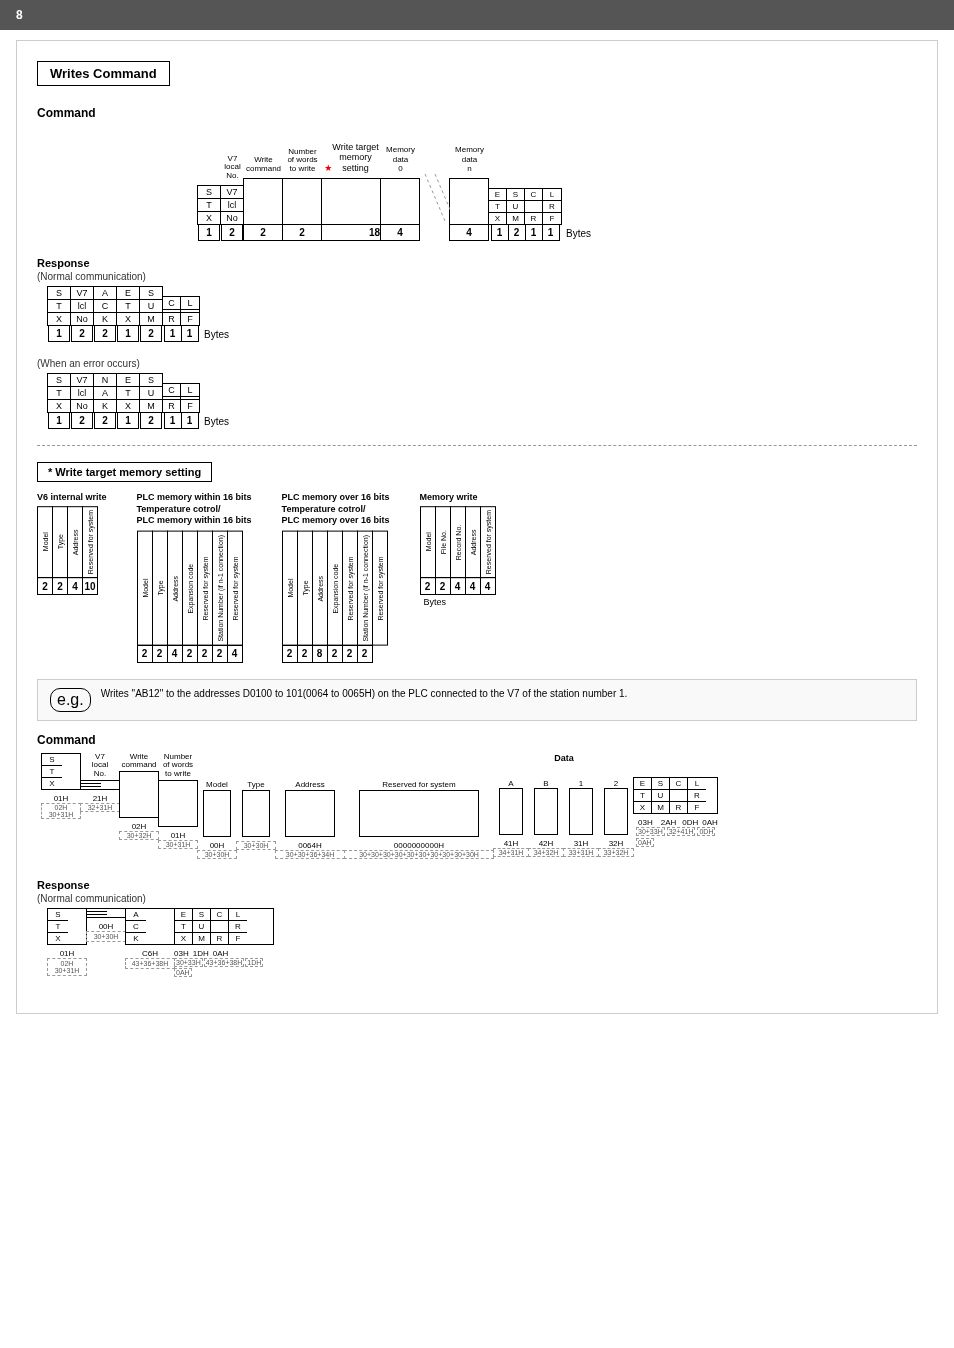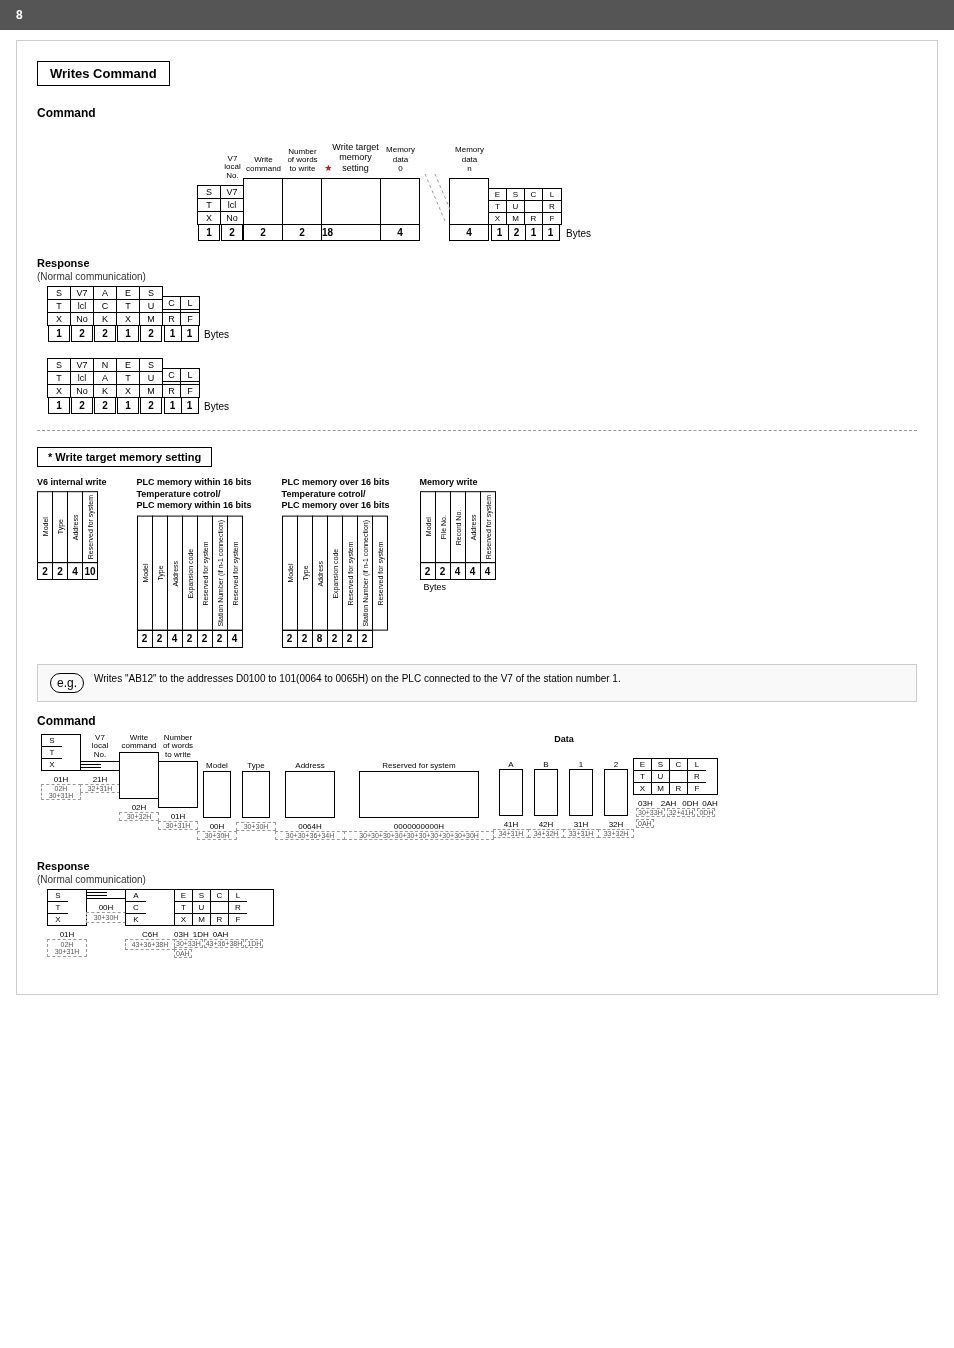--- a/index.html
+++ b/index.html
@@ -76,21 +76,21 @@
       border: 1px solid #ccc;
       padding: 8px 12px;
       margin: 10px 0;
       font-size: 10px;
     }
 
     .eg-label {
       border: 1px solid #000;
       border-radius: 10px;
       padding: 2px 6px;
-      font-size: 12px;
+      font-size: 16px;
       white-space: nowrap;
     }
 
     .response-label {
       font-size: 11px;
       font-weight: bold;
       margin-bottom: 2px;
     }
 
     .response-sublabel {
@@ -191,21 +191,21 @@
         <div class="col-header-text" style="height:50px; font-size:8px; text-align:center; display:flex; align-items:flex-end; justify-content:center; padding-bottom:2px; line-height:1.1;">Number<br>of words<br>to write</div>
         <div style="border:1px solid #000; margin-left:-1px; width:40px; height:47px; display:flex; align-items:center; justify-content:center;"></div>
         <div class="bottom-num" style="width:40px; font-size:10px; font-weight:bold; border:1px solid #000; margin-top:-1px; margin-left:-1px; text-align:center;">2</div>
       </div>
 
       <div class="col-block">
         <div class="col-header-text" style="height:50px; font-size:9px; text-align:center; display:flex; align-items:flex-end; justify-content:center; padding-bottom:2px; line-height:1.2;">
           <span style="color:#e00;">★</span> Write target<br>memory<br>setting
         </div>
         <div style="border:1px solid #000; margin-left:-1px; width:60px; height:47px; display:flex; align-items:center; justify-content:center;"></div>
-        <div class="bottom-num" style="width:60px; font-size:10px; font-weight:bold; border:1px solid #000; margin-top:-1px; margin-left:-1px; text-align:left;">18</div>
+        <div class="bottom-num" style="width:60px; font-size:10px; font-weight:bold; border:1px solid #000; margin-top:-1px; margin-left:-1px; text-align:right;">18</div>
       </div>
 
       <div class="col-block">
         <div class="col-header-text" style="height:50px; font-size:8px; text-align:center; display:flex; align-items:flex-end; justify-content:center; padding-bottom:2px; line-height:1.2;">Memory<br>data<br>0</div>
         <div style="border:1px solid #000; margin-left:-1px; width:40px; height:47px; display:flex; align-items:center; justify-content:center;"></div>
         <div class="bottom-num" style="width:40px; font-size:10px; font-weight:bold; border:1px solid #000; margin-top:-1px; margin-left:-1px; text-align:center;">4</div>
       </div>
 
       <div style="width:30px; height:47px; position:relative; overflow:hidden; margin-bottom:20px;">
         <svg width="30" height="47" viewBox="0 0 30 47">
@@ -323,20 +323,21 @@
           <div class="bottom-num" style="width:18px; font-size:10px; font-weight:bold; border:1px solid #000; text-align:center;">1</div>
           <div class="bottom-num" style="width:18px; font-size:10px; font-weight:bold; border:1px solid #000; margin-left:-1px; text-align:center;">1</div>
         </div>
       </div>
       <span class="bytes-label" style="margin-bottom:2px; margin-left:4px;">Bytes</span>
     </div>
   </div>
 
   
   <div class="cmd-section" style="margin-top:14px;">
+    <div class="response-sublabel">(When an error occurs)</div>
 
     <div style="display:flex; align-items:flex-end; gap:0; margin-left:10px; flex-wrap:nowrap; margin-top:4px;">
 
       <div class="col-block">
         <div style="border:1px solid #000;">
           <div style="border-bottom:1px solid #000; width:22px; text-align:center; font-size:9px; padding:1px;">S</div>
           <div style="border-bottom:1px solid #000; width:22px; text-align:center; font-size:9px; padding:1px;">T</div>
           <div style="width:22px; text-align:center; font-size:9px; padding:1px;">X</div>
         </div>
         <div class="bottom-num" style="width:22px; font-size:10px; font-weight:bold; border:1px solid #000; margin-top:-1px; text-align:center;">1</div>

